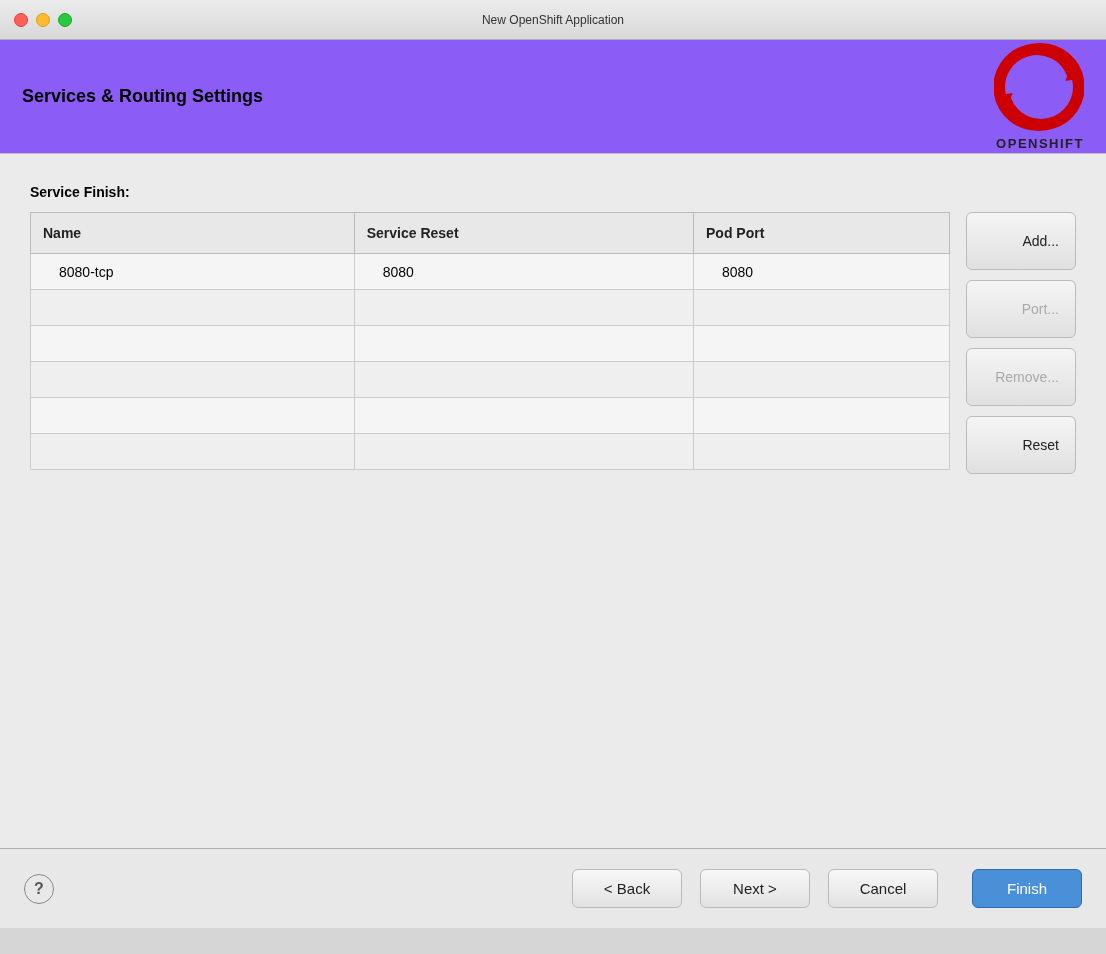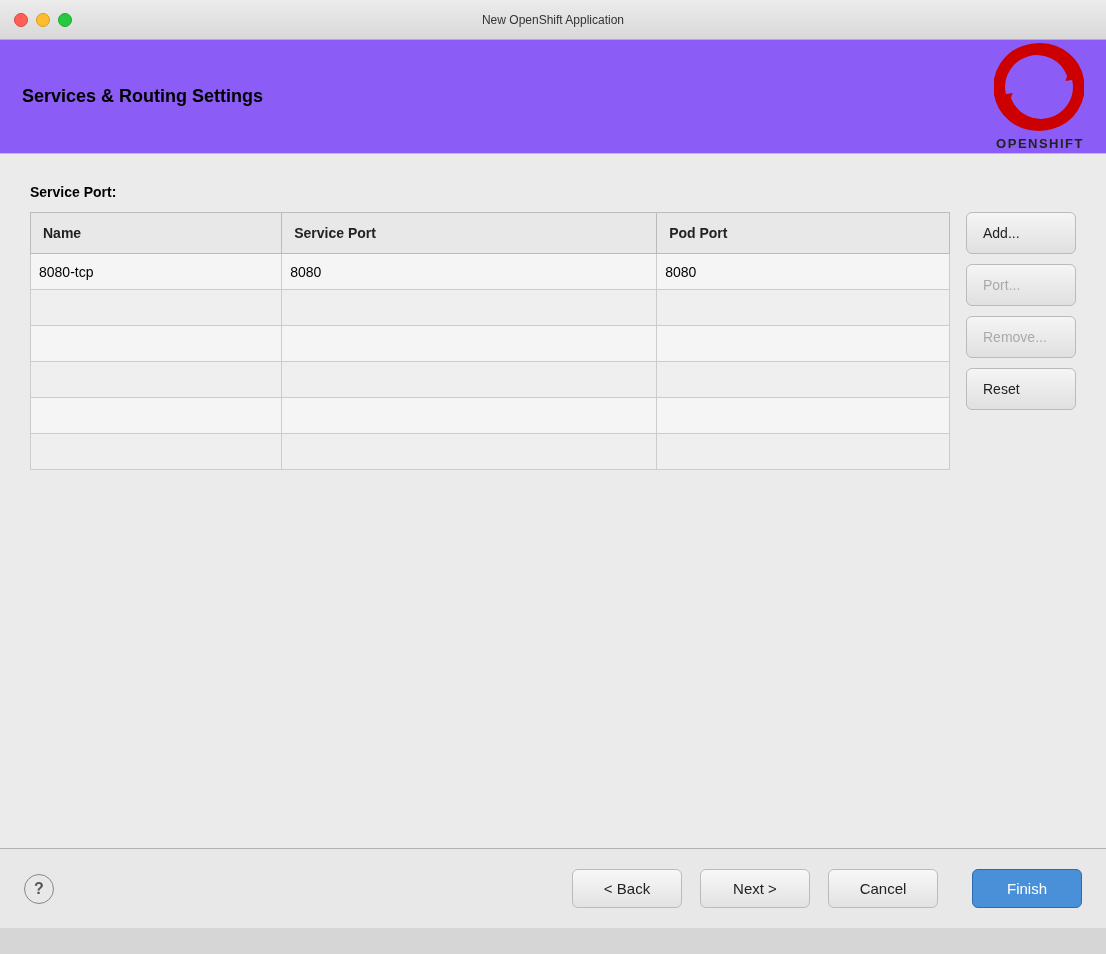--- a/index.html
+++ b/index.html
@@ -112,47 +112,47 @@
     .ports-table th {
       background: #e8e8e8;
       border: 1px solid #bbb;
       padding: 12px 12px;
       text-align: left;
       font-weight: 600;
       color: #222;
     }
     .ports-table td {
       border: 1px solid #ccc;
-      padding: 8px 8px;
+      padding: 8px 28px;
       color: #000;
       height: 36px;
     }
     .ports-table tr:nth-child(odd) td {
       background: #f5f5f5;
     }
     .ports-table tr:nth-child(even) td {
       background: #efefef;
     }
 
     
     .side-buttons {
       display: flex;
       flex-direction: column;
       gap: 10px;
       min-width: 110px;
     }
     .side-btn {
-      padding: 12px 16px;
+      padding: 20px 16px;
       border-radius: 6px;
       border: 1px solid #bbb;
       background: linear-gradient(to bottom, #f5f5f5, #e0e0e0);
       font-size: 14px;
       color: #222;
       cursor: pointer;
-      text-align: left;
+      text-align: right;
       user-select: none;
     }
     .side-btn.disabled {
       color: #aaa;
       cursor: default;
     }
 
     
     .checkbox-row {
       display: flex;
@@ -248,29 +248,29 @@
 
       <path d="M50 92
                A42 42 0 1 1 87 35" fill="none" stroke="#cc0000" stroke-width="13" stroke-linecap="round"></path>
       <polygon points="95,42 78,42 87,26" fill="#cc0000" transform="rotate(-10, 87, 35)"></polygon>
     </svg>
     <span class="openshift-logo-text">OPENSHIFT</span>
   </div>
 </div>
 
 <div class="main-content">
-  <div class="section-label">Service Port:</div>
+  <div class="section-label">Service Finish:</div>
 
   <div class="table-and-buttons">
 
     <table class="ports-table">
       <thead>
         <tr>
           <th>Name</th>
-          <th>Service Port</th>
+          <th>Service Reset</th>
           <th>Pod Port</th>
         </tr>
       </thead>
       <tbody id="table-body">
       <tr>
             <td>8080-tcp</td>
             <td>8080</td>
             <td>8080</td>
           </tr>
           <tr>

